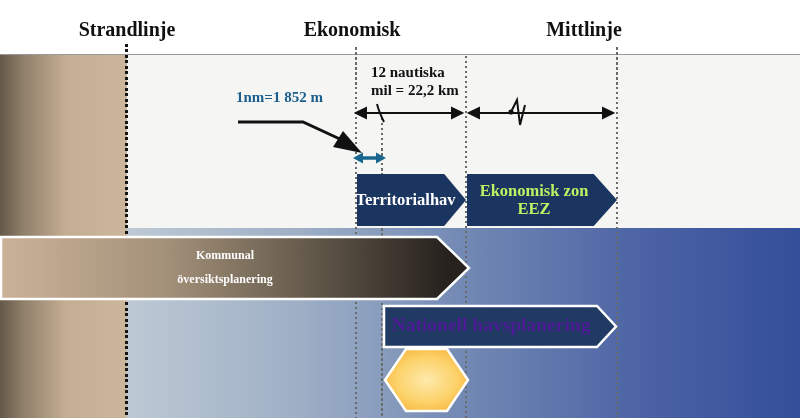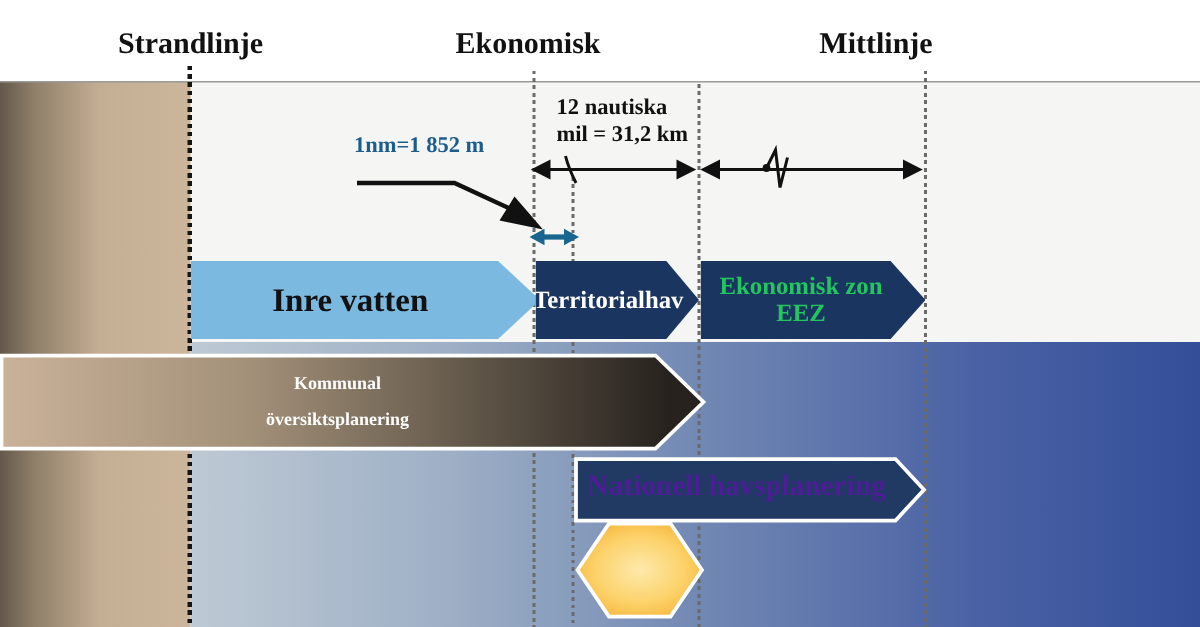--- a/index.html
+++ b/index.html
@@ -32,21 +32,21 @@
   .zone{position:absolute;top:174px;height:52px;display:flex;align-items:center;justify-content:center;z-index:4;text-align:center;}
   .zone .ztxt{font-weight:bold;line-height:1.12;}
   .zone-inre{left:127px;width:233px;background:#7cb9e1;
     clip-path:polygon(0 0,88% 0,100% 50%,88% 100%,0 100%);}
   .zone-inre .ztxt{color:#111;font-size:22px;padding-right:20px;}
   .zone-terr{left:357px;width:109px;background:#1a355f;
     clip-path:polygon(0 0,80% 0,100% 50%,80% 100%,0 100%);}
   .zone-terr .ztxt{color:#fff;font-size:16.5px;padding-right:12px;}
   .zone-eez{left:467px;width:150px;background:#1a355f;
     clip-path:polygon(0 0,84.5% 0,100% 50%,84.5% 100%,0 100%);}
-  .zone-eez .ztxt{color:#22c55e;font-size:16.5px;padding-right:16px;}
+  .zone-eez .ztxt{color:#bef264;font-size:16.5px;padding-right:16px;}
   .zone-adj{left:619px;width:181px;background:#17544e;
     clip-path:polygon(15.5% 0,100% 0,100% 100%,15.5% 100%,0 50%);}
   .zone-adj .ztxt{color:#fff;font-size:15.5px;padding-left:20px;}
 
   
   #overlay{position:absolute;left:0;top:0;width:800px;height:418px;z-index:5;pointer-events:none;}
 
   
   .kommunal-label{position:absolute;left:60px;top:243px;width:330px;text-align:center;color:#fff;font-size:12px;font-weight:bold;line-height:24px;z-index:6;}
   .nationell-label{position:absolute;left:384px;top:314px;width:214px;text-align:center;color:#4c1d95;font-size:19.5px;font-weight:bold;z-index:6;white-space:nowrap;}
@@ -68,26 +68,23 @@
   <div class="vline gray" style="left:465px;top:56px;height:362px;"></div>
   <div class="vline gray" style="left:616px;top:47px;height:371px;"></div>
 
   <div class="hlabel" style="left:127px;">Strandlinje</div>
   <div class="hlabel" style="left:352px;">Ekonomisk</div>
   <div class="hlabel" style="left:584px;">Mittlinje</div>
 
   <div class="nm-label">1nm=1 852 m</div>
   <div class="twelve-label">
     <span>12 nautiska</span><br>
-    <span>mil = 31,2 km</span>
+    <span>mil = 22,2 km</span>
   </div>
 
-  <div class="zone zone-inre">
-    <div class="ztxt">Inre vatten</div>
-  </div>
   <div class="zone zone-terr">
     <div class="ztxt">Territorialhav</div>
   </div>
   <div class="zone zone-eez">
     <div class="ztxt">
       <span>Ekonomisk zon</span><br>
       <span>EEZ</span>
     </div>
   </div>
 

